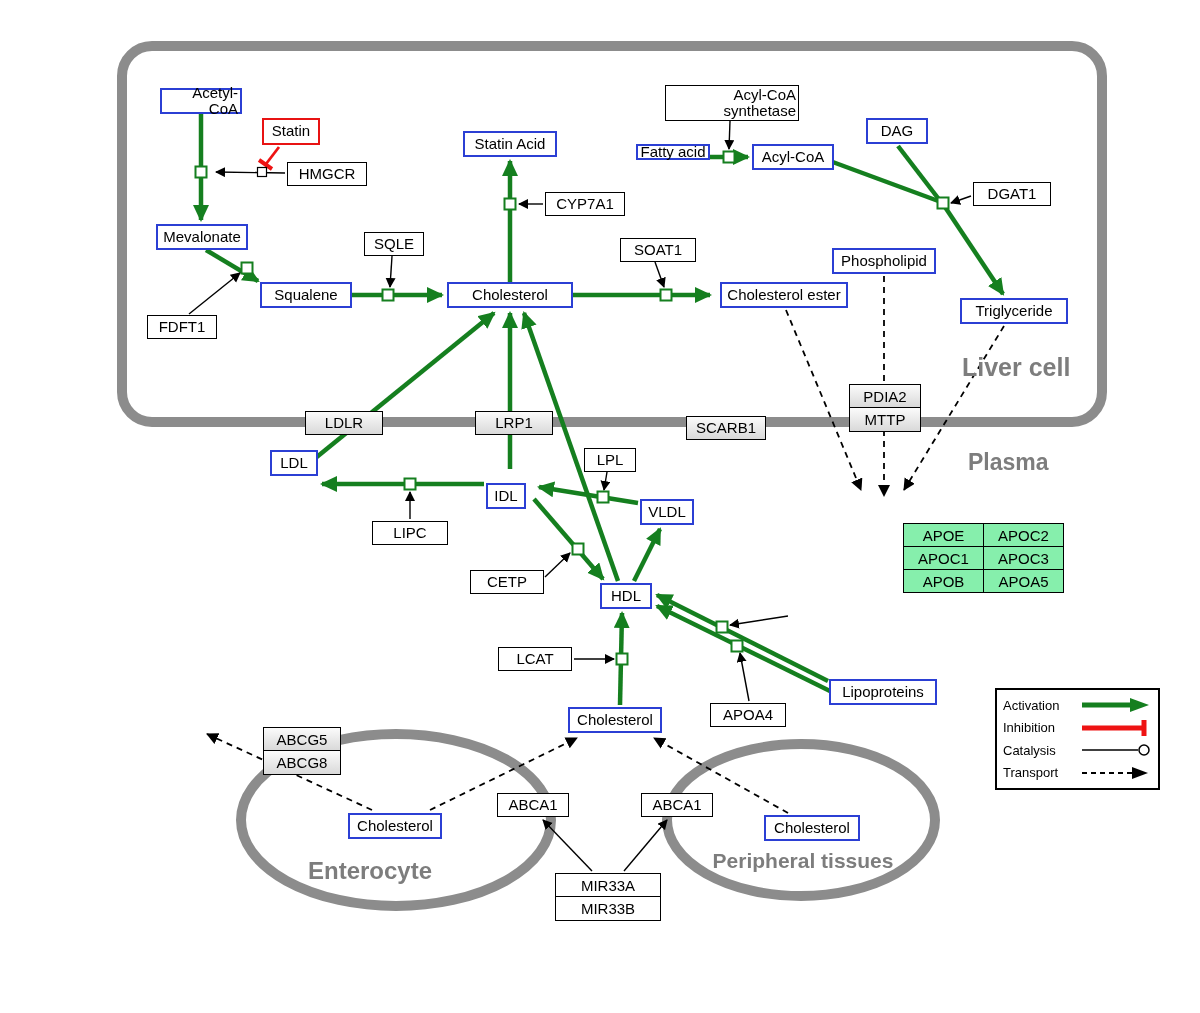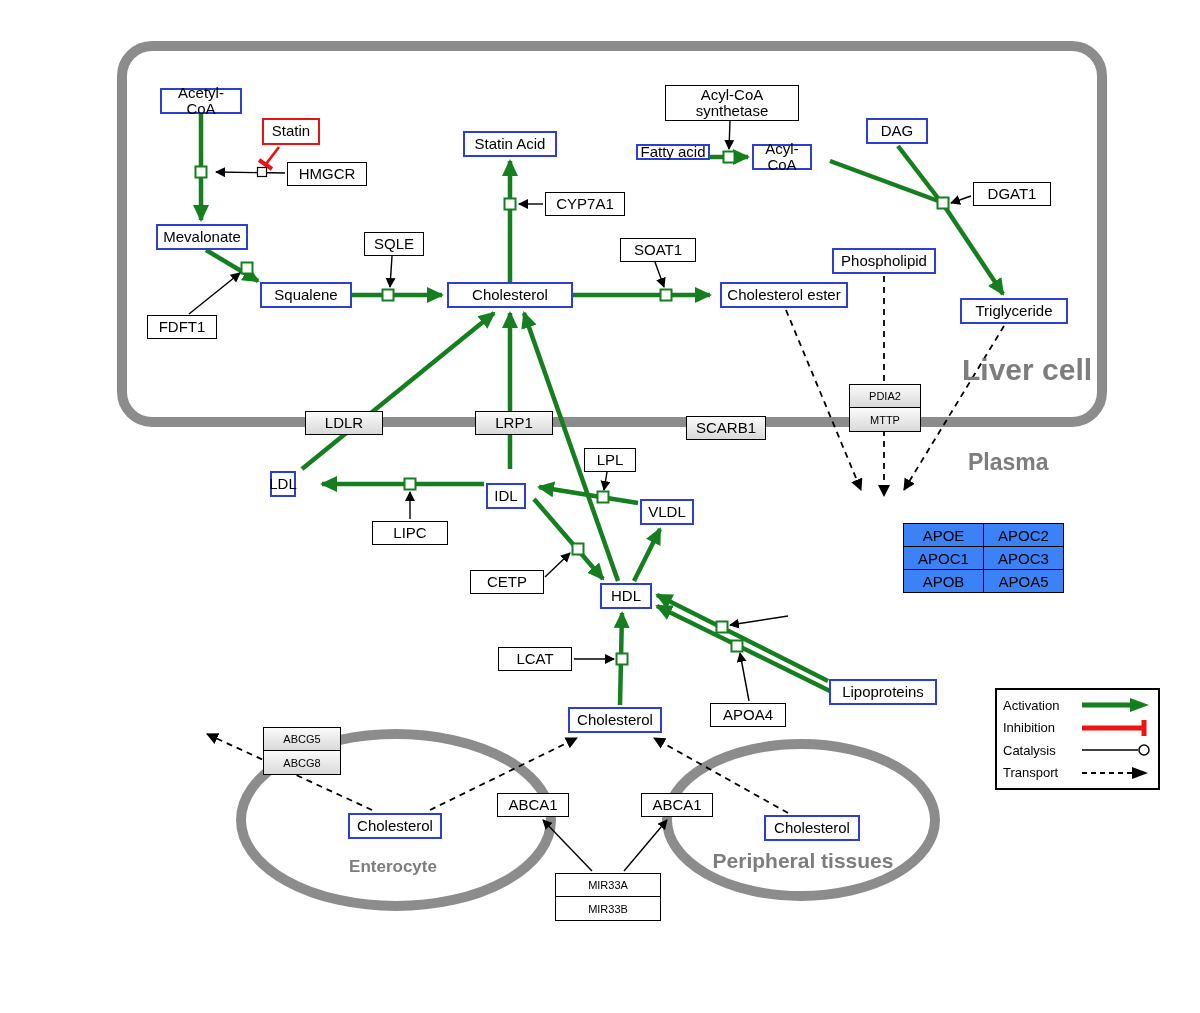--- a/index.html
+++ b/index.html
@@ -5,38 +5,38 @@
   html,body { margin:0; padding:0; background:#fff; }
   #stage {
     position:relative; width:1200px; height:1013px; background:#ffffff;
     font-family:"Liberation Sans", sans-serif; overflow:hidden;
   }
   #wires { position:absolute; left:0; top:0; z-index:1; }
   .node {
     position:absolute; z-index:3; box-sizing:border-box;
     display:flex; align-items:center; justify-content:center;
     background:#fff; color:#000; font-size:15px; line-height:1.08;
-    text-align:center; padding:1px 2px;
+    text-align:right; padding:1px 2px;
   }
   .metab   { border:2px solid #2b3fd4; }
   .enzyme  { border:1px solid #000; }
   .membrane{ border:1px solid #000; background:linear-gradient(#fbfbfb,#d9d9d9); }
   .statin  { border:2px solid #e81313; }
   .stack { position:absolute; z-index:3; box-sizing:border-box; display:flex; flex-direction:column; }
   .stack .cell {
     box-sizing:border-box; height:24px; border:1px solid #000;
     display:flex; align-items:center; justify-content:center;
-    font-size:11px; background:#fff;
+    font-size:15px; background:#fff;
   }
   .stack .cell + .cell { border-top:none; }
   .stack.gray .cell { background:linear-gradient(#fbfbfb,#d9d9d9); }
   .apo-grid { position:absolute; z-index:3; display:grid; grid-template-columns:1fr 1fr; }
   .apo-grid .cell {
     box-sizing:border-box; height:24px; border:1px solid #000;
-    margin-right:-1px; margin-bottom:-1px; background:#3b82f6;
+    margin-right:-1px; margin-bottom:-1px; background:#86efac;
     display:flex; align-items:center; justify-content:center; font-size:15px;
   }
   .region-label { position:absolute; z-index:2; color:#7d7d7d; font-weight:bold; }
   .legend {
     position:absolute; z-index:4; left:995px; top:688px; width:165px; height:102px;
     border:2px solid #000; background:#fff; box-sizing:border-box; padding:4px 6px;
     display:flex; flex-direction:column; justify-content:space-around;
   }
   .legend .row { display:flex; align-items:center; justify-content:space-between; height:22px; }
   .legend .lbl { font-size:13px; color:#000; }
@@ -130,54 +130,54 @@
       <rect x="404.5" y="478.5" width="11" height="11"></rect>
       <rect x="597.5" y="491.5" width="11" height="11"></rect>
       <rect x="572.5" y="543.5" width="11" height="11"></rect>
       <rect x="616.5" y="653.5" width="11" height="11"></rect>
       <rect x="716.5" y="621.5" width="11" height="11"></rect>
       <rect x="731.5" y="640.5" width="11" height="11"></rect>
       <rect x="257.5" y="167.5" width="9" height="9" stroke="#000" stroke-width="1.2"></rect>
     </g>
   </svg>
 
-  <div class="region-label" style="left:962px;top:353px;font-size:30px">Liver cell</div>
+  <div class="region-label" style="left:962px;top:353px;font-size:25px">Liver cell</div>
   <div class="region-label" style="left:968px;top:449px;font-size:23px">Plasma</div>
-  <div class="region-label" style="left:323px;top:857px;width:140px;text-align:center;font-size:17px">Enterocyte</div>
+  <div class="region-label" style="left:308px;top:857px;width:140px;text-align:left;font-size:24px">Enterocyte</div>
   <div class="region-label" style="left:698px;top:849px;width:210px;text-align:center;font-size:21px">Peripheral tissues</div>
 
   <div class="node metab" style="left:160px;top:88px;width:82px;height:26px">Acetyl-CoA</div>
   <div class="node statin" style="left:262px;top:118px;width:58px;height:27px">Statin</div>
   <div class="node enzyme" style="left:287px;top:162px;width:80px;height:24px">HMGCR</div>
   <div class="node metab" style="left:156px;top:224px;width:92px;height:26px">Mevalonate</div>
   <div class="node enzyme" style="left:147px;top:315px;width:70px;height:24px">FDFT1</div>
   <div class="node metab" style="left:260px;top:282px;width:92px;height:26px">Squalene</div>
   <div class="node enzyme" style="left:364px;top:232px;width:60px;height:24px">SQLE</div>
   <div class="node metab" style="left:463px;top:131px;width:94px;height:26px">Statin Acid</div>
   <div class="node enzyme" style="left:545px;top:192px;width:80px;height:24px">CYP7A1</div>
   <div class="node metab" style="left:447px;top:282px;width:126px;height:26px">Cholesterol</div>
   <div class="node enzyme" style="left:620px;top:238px;width:76px;height:24px">SOAT1</div>
   <div class="node metab" style="left:720px;top:282px;width:128px;height:26px">Cholesterol ester</div>
   <div class="node enzyme" style="left:665px;top:85px;width:134px;height:36px">Acyl-CoA synthetase</div>
   <div class="node metab" style="left:636px;top:144px;width:74px;height:16px">Fatty acid</div>
-  <div class="node metab" style="left:752px;top:144px;width:60px;height:26px">Acyl-CoA</div>
+  <div class="node metab" style="left:752px;top:144px;width:82px;height:26px">Acyl-CoA</div>
   <div class="node metab" style="left:866px;top:118px;width:62px;height:26px">DAG</div>
   <div class="node enzyme" style="left:973px;top:182px;width:78px;height:24px">DGAT1</div>
   <div class="node metab" style="left:832px;top:248px;width:104px;height:26px">Phospholipid</div>
   <div class="node metab" style="left:960px;top:298px;width:108px;height:26px">Triglyceride</div>
 
   <div class="node membrane" style="left:305px;top:411px;width:78px;height:24px">LDLR</div>
   <div class="node membrane" style="left:475px;top:411px;width:78px;height:24px">LRP1</div>
   <div class="node membrane" style="left:686px;top:416px;width:80px;height:24px">SCARB1</div>
   <div class="stack gray" style="left:849px;top:384px;width:72px">
     <div class="cell">PDIA2</div>
     <div class="cell">MTTP</div>
   </div>
 
-  <div class="node metab" style="left:270px;top:471px;width:26px;height:26px">LDL</div>
+  <div class="node metab" style="left:270px;top:450px;width:48px;height:26px">LDL</div>
   <div class="node metab" style="left:486px;top:483px;width:40px;height:26px">IDL</div>
   <div class="node enzyme" style="left:372px;top:521px;width:76px;height:24px">LIPC</div>
   <div class="node enzyme" style="left:584px;top:448px;width:52px;height:24px">LPL</div>
   <div class="node metab" style="left:640px;top:499px;width:54px;height:26px">VLDL</div>
   <div class="node enzyme" style="left:470px;top:570px;width:74px;height:24px">CETP</div>
   <div class="node metab" style="left:600px;top:583px;width:52px;height:26px">HDL</div>
   <div class="node enzyme" style="left:498px;top:647px;width:74px;height:24px">LCAT</div>
   <div class="node metab" style="left:568px;top:707px;width:94px;height:26px">Cholesterol</div>
   <div class="node enzyme" style="left:710px;top:703px;width:76px;height:24px">APOA4</div>
   <div class="node metab" style="left:829px;top:679px;width:108px;height:26px">Lipoproteins</div>

